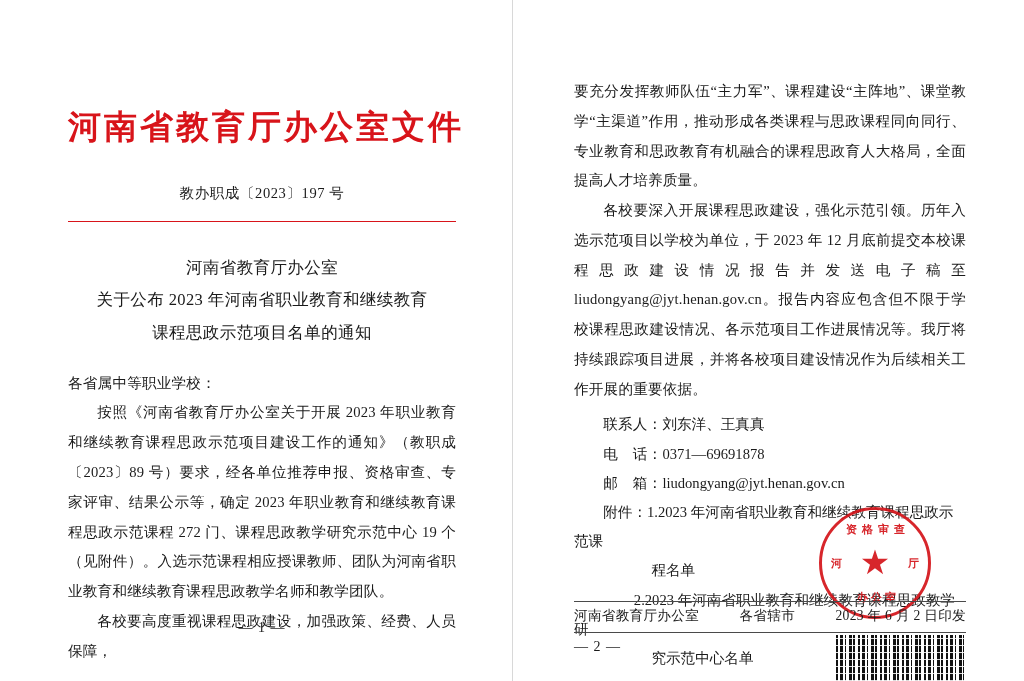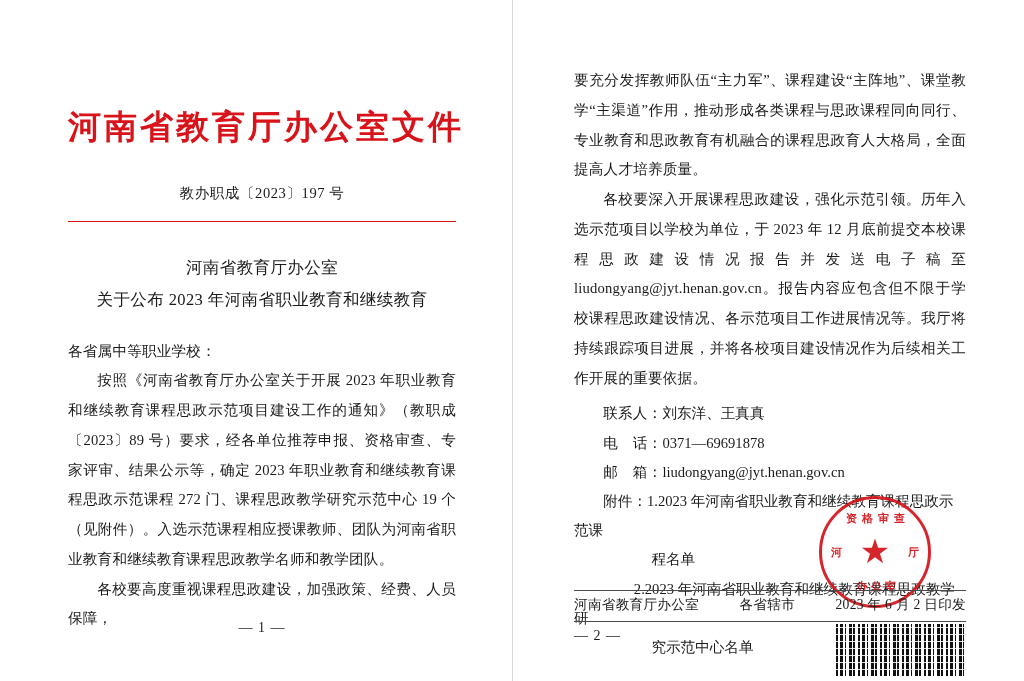--- a/index.html
+++ b/index.html
@@ -91,21 +91,21 @@
     width: 388px;
     top: 620px;
     text-align: center;
     font-size: 14px;
     letter-spacing: 1px;
   }
   
   .right-inner {
     position: absolute;
     left: 62px;
-    top: 4px;
+    top: 15px;
     width: 392px;
     height: 485px;
   }
   .r-body {
     margin-top: 62px;
     font-size: 14.6px;
     line-height: 2.04;
     letter-spacing: 0.2px;
     text-align: justify;
   }
@@ -241,20 +241,21 @@
 
       <div class="doc-title">河南省教育厅办公室文件</div>
 
       <div class="doc-number">教办职成〔2023〕197 号</div>
 
       <div class="red-rule"></div>
 
       <div class="head-block">
         <div>河南省教育厅办公室</div>
         <div>关于公布 2023 年河南省职业教育和继续教育</div>
+        <div>课程思政示范项目名单的通知</div>
       </div>
 
       <div class="body-text">
         <p>各省属中等职业学校：</p>
         <p class="indent">按照《河南省教育厅办公室关于开展 2023 年职业教育和继续教育课程思政示范项目建设工作的通知》（教职成〔2023〕89 号）要求，经各单位推荐申报、资格审查、专家评审、结果公示等，确定 2023 年职业教育和继续教育课程思政示范课程 272 门、课程思政教学研究示范中心 19 个（见附件）。入选示范课程相应授课教师、团队为河南省职业教育和继续教育课程思政教学名师和教学团队。</p>
         <p class="indent">各校要高度重视课程思政建设，加强政策、经费、人员保障，</p>
       </div>
 
       <div class="page-num">— 1 —</div>
     </div>

